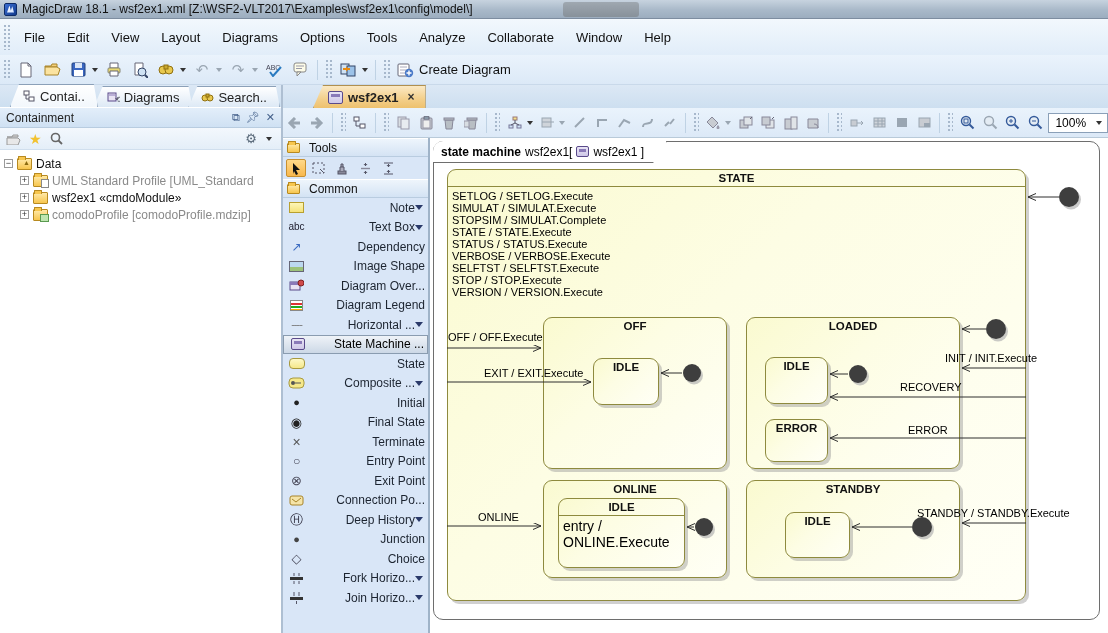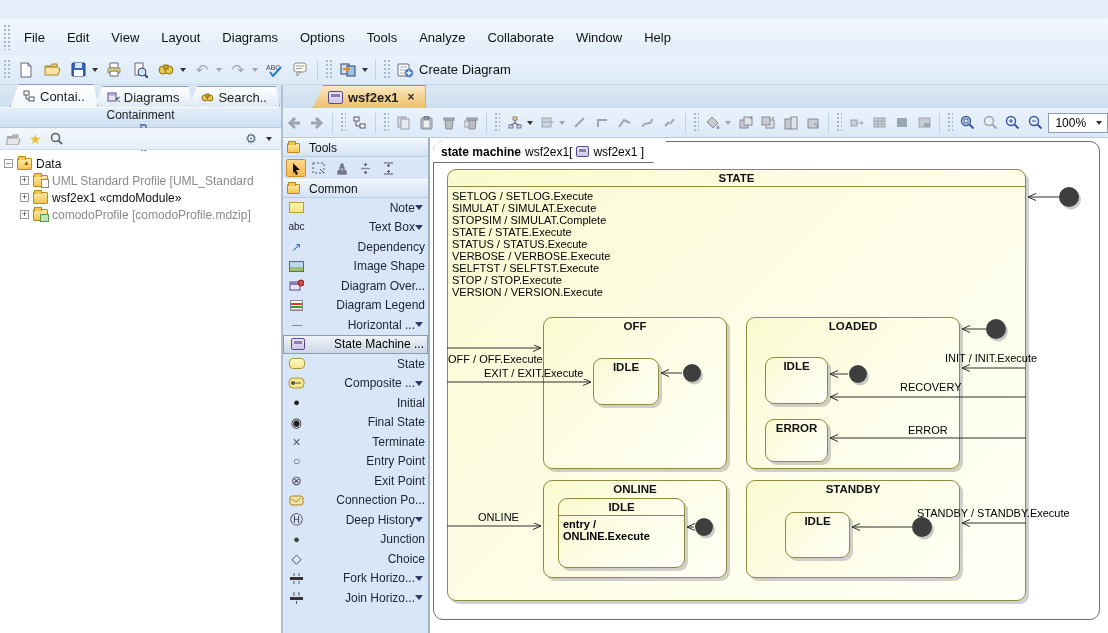--- a/index.html
+++ b/index.html
@@ -39,21 +39,21 @@
   .create-diagram { display:flex; align-items:center; gap:5px; padding:2px 8px 2px 4px; font-size:13px; color:#111; }
 
   
   .left-col { position:absolute; left:0; top:85px; width:283px; height:548px; background:#fff; border-right:2px solid #aebfd2;text-decoration:underline; }
   .tabrow { position:absolute; left:0; top:0; width:100%; height:23px; background:linear-gradient(#dcE8f5,#cddff0); display:flex; align-items:flex-end; padding-left:10px; border-bottom:1px solid #fff; }
   .tab { height:21px; display:flex; align-items:center; gap:4px; padding:0 12px; font-size:13px; color:#222;
     background:linear-gradient(#ffffff,#dde9f5); border:1px solid #8ba0b8; border-bottom:none;
     clip-path:polygon(9px 0, calc(100% - 4px) 0, 100% 100%, 0 100%); margin-right:-4px; }
   .tab.active { background:linear-gradient(#ffffff,#f2f7fc); height:23px; z-index:2; }
   .panel-head { position:absolute; left:0; top:23px; width:100%; height:20px; background:linear-gradient(#e3eefa,#cfe1f3);
-    display:flex; align-items:center; padding:0 6px; border-bottom:1px solid #b8cce0; font-size:12px; color:#222;flex-direction:column; }
+    display:flex; align-items:center; padding:0 6px; border-bottom:1px solid #b8cce0; font-size:12px; color:#222; }
   .panel-head .spacer { flex:1; }
   .mini { font-size:11px; color:#44608a; margin-left:6px; line-height:1; }
   .panel-tools { position:absolute; left:0; top:43px; width:100%; height:22px; background:linear-gradient(#f3f8fd,#e4eef8);
     border-bottom:1px solid #d0dfee; display:flex; align-items:center; padding:0 6px; gap:8px; }
   .panel-tools .spacer { flex:1; }
   .tree { position:absolute; left:0; top:66px; width:100%; bottom:0; background:#fff; padding:4px 0 0 4px; overflow:hidden; }
   .trow { display:flex; align-items:center; height:17px; white-space:nowrap; font-size:12px; color:#111; }
   .trow.indent { padding-left:16px; }
   .expander { width:9px; height:9px; border:1px solid #9a9a9a; background:#fff; font-size:9px; line-height:7px; text-align:center; color:#333; margin-right:4px; flex:none; }
   .tico { width:15px; height:12px; margin-right:4px; flex:none; position:relative; }
@@ -104,28 +104,33 @@
   .frame-label { position:absolute; left:3px; top:3px; height:22px; padding:0 22px 0 8px; display:flex; align-items:center; gap:4px;
     border-right:1px solid #6e6e6e; border-bottom:1px solid #6e6e6e; background:#fff; font-size:12px; border-top-left-radius:10px;
     clip-path:polygon(0 0,100% 0,calc(100% - 14px) 100%,0 100%);text-align:center; }
   .frame-label b { font-weight:bold; }
   .ystate { position:absolute; background:linear-gradient(135deg,#fafad0 0%,#fdfde4 40%,#fffff6 100%);
     border:1px solid #8e8a3e; border-radius:9px; box-shadow:3px 3px 0 rgba(150,150,150,.45); }
   .ystate .stitle { text-align:center; font-weight:bold; font-size:11.5px; color:#111; padding-top:2px; height:17px; }
   .ystate.withsep .stitle { border-bottom:1px solid #8e8a3e; }
   .itrans { position:absolute; left:22px; top:52px; font-size:11px; line-height:12px; color:#000; }
   .dlabel { position:absolute; font-size:11px; color:#000; white-space:nowrap; }
-  .entrytxt { font-size:11px; padding:2px 0 0 4px; color:#000;font-weight:bold; }
+  .entrytxt { font-size:14px; padding:2px 0 0 4px; color:#000; }
   svg.overlay { position:absolute; inset:0; pointer-events:none; }
 </style>
 </head>
 <body>
 
 <div class="app">
 
+  <div class="titlebar">
+    <span class="appicon"></span>
+    <span class="title">MagicDraw 18.1 - wsf2ex1.xml [Z:\WSF2-VLT2017\Examples\wsf2ex1\config\model\]</span>
+    <span class="smudge"></span>
+  </div>
 
   <div class="menubar">
     <span class="grip"></span>
     <span class="menu-item">File</span>
     <span class="menu-item">Edit</span>
     <span class="menu-item">View</span>
     <span class="menu-item">Layout</span>
     <span class="menu-item">Diagrams</span>
     <span class="menu-item">Options</span>
     <span class="menu-item">Tools</span>
@@ -749,21 +754,21 @@
           <circle cx="262" cy="235" r="9" fill="#3e3e3e"></circle>
         <circle cx="430" cy="238.5" r="9" fill="#b4b4b4" opacity=".7"></circle>
           <circle cx="428" cy="236" r="9" fill="#3e3e3e"></circle>
         <circle cx="276" cy="391.5" r="9" fill="#b4b4b4" opacity=".7"></circle>
           <circle cx="274" cy="389" r="9" fill="#3e3e3e"></circle>
         <circle cx="494" cy="391.5" r="10" fill="#b4b4b4" opacity=".7"></circle>
           <circle cx="492" cy="389" r="10" fill="#3e3e3e"></circle>
       </g>
     </svg>
 
-    <div class="dlabel" style="left:18px; top:193px;margin-top:22px;">OFF / OFF.Execute</div>
+    <div class="dlabel" style="left:18px; top:193px;">OFF / OFF.Execute</div>
     <div class="dlabel" style="left:42px; top:229px;margin-left:12px;">EXIT / EXIT.Execute</div>
     <div class="dlabel" style="left:48px; top:373px;">ONLINE</div>
     <div class="dlabel" style="left:515px; top:214px;">INIT / INIT.Execute</div>
     <div class="dlabel" style="left:470px; top:243px;">RECOVERY</div>
     <div class="dlabel" style="left:478px; top:286px;">ERROR</div>
     <div class="dlabel" style="left:487px; top:369px;">STANDBY / STANDBY.Execute</div>
   </div>
 
 </div>
 

